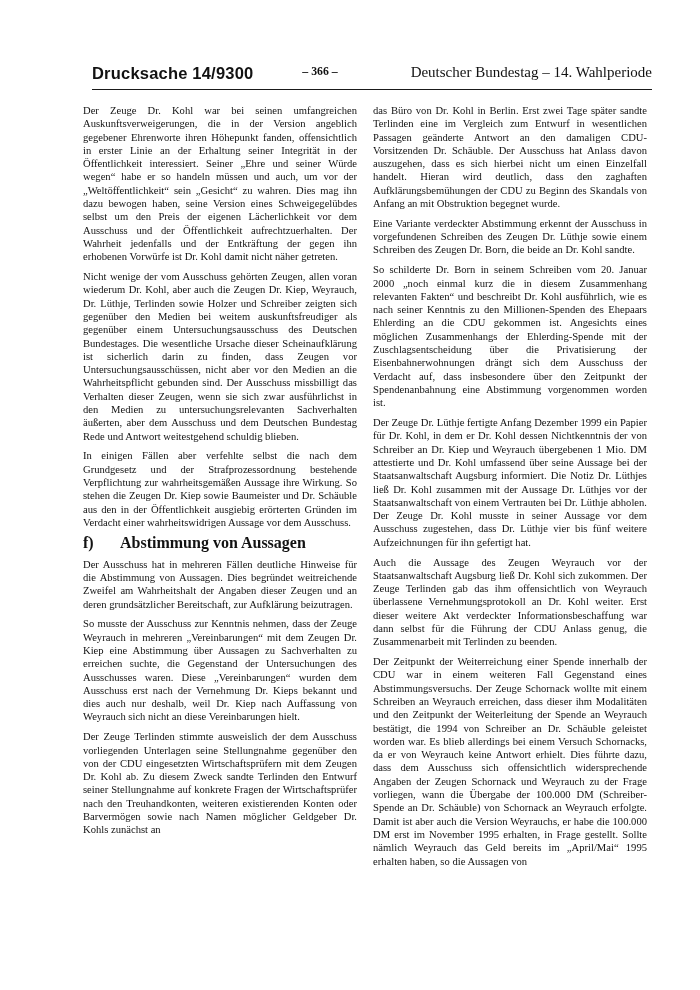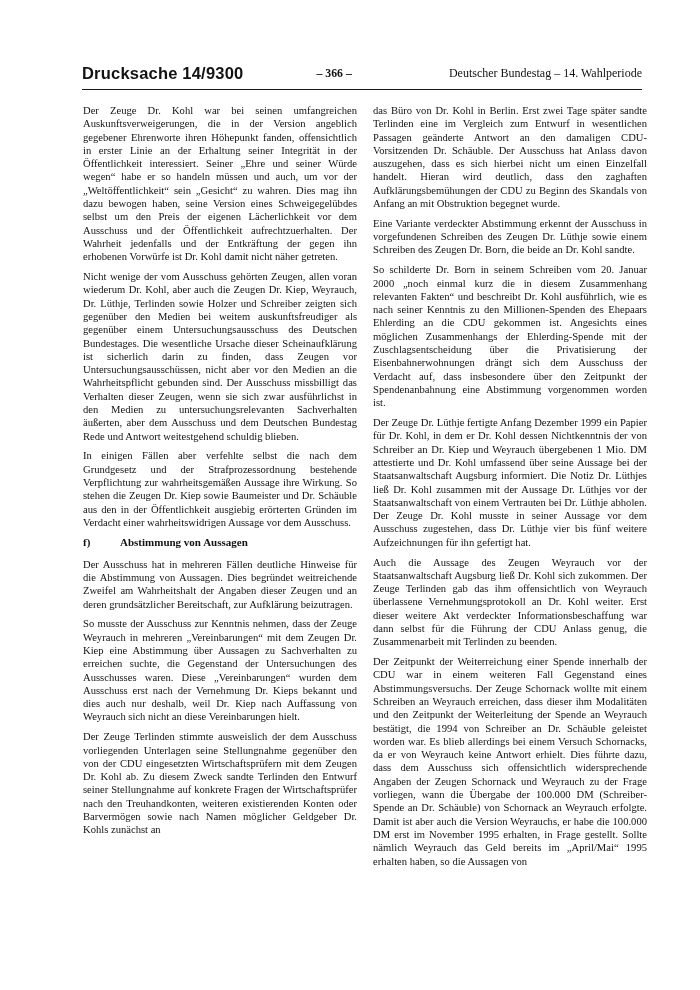--- a/index.html
+++ b/index.html
@@ -11,45 +11,45 @@
     position: relative;
     width: 700px;
     height: 990px;
     background: #ffffff;
     color: #121212;
     font-family: "Liberation Serif", serif;
     overflow: hidden;
   }
   .page-header {
     position: absolute;
-    left: 82px;
+    left: 92px;
     top: 64px;
     width: 560px;
     display: flex;
-    align-items: center;
+    align-items: flex-start;
     border-bottom: 1.6px solid #1a1a1a;
     padding-bottom: 6px;
   }
   .doc-number {
     font-family: "Liberation Sans", sans-serif;
     font-weight: bold;
     font-size: 16.5px;
     letter-spacing: 0.2px;
     flex: 0 0 auto;
   }
   .page-number {
     flex: 1 1 auto;
     text-align: center;
     font-size: 11.8px;
     transform: translateX(-12px);
     font-weight: bold;
   }
   .publication {
     flex: 0 0 auto;
-    font-size: 12px;
+    font-size: 15px;
   }
   .columns {
     position: absolute;
     left: 83px;
     top: 104px;
     width: 560px;
     display: flex;
     gap: 16px;
   }
   .col {
@@ -59,21 +59,21 @@
   .col p {
     margin: 0 0 6.5px 0;
     font-size: 10.6px;
     line-height: 13.3px;
     text-align: justify;
     hyphens: auto;
     -webkit-hyphens: auto;
   }
   .section-heading {
     font-weight: bold;
-    font-size: 11px;
+    font-size: 16px;
     margin: 7px 0 8px 0;
     line-height: 13.5px;
   }
   .section-heading .hlabel {
     display: inline-block;
     width: 37px;
   }
 </style>
 </head>
 <body>

